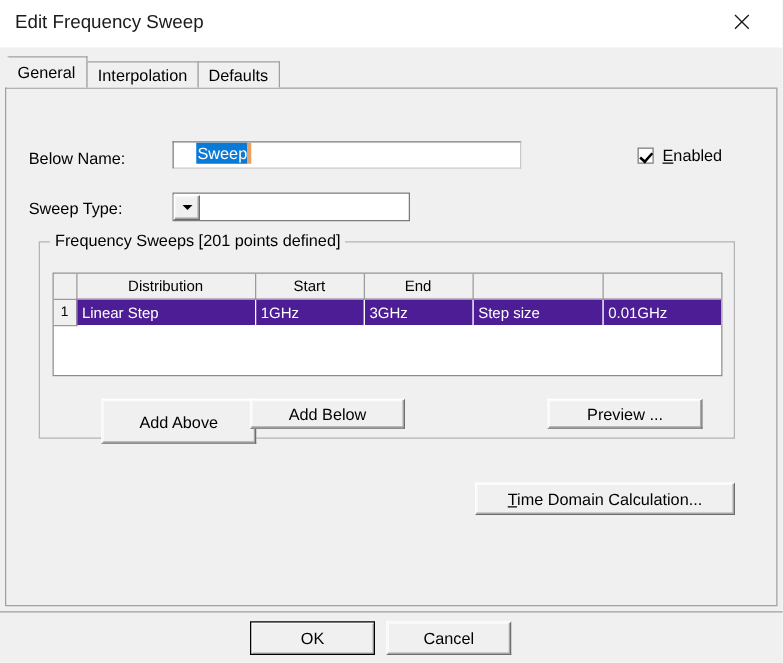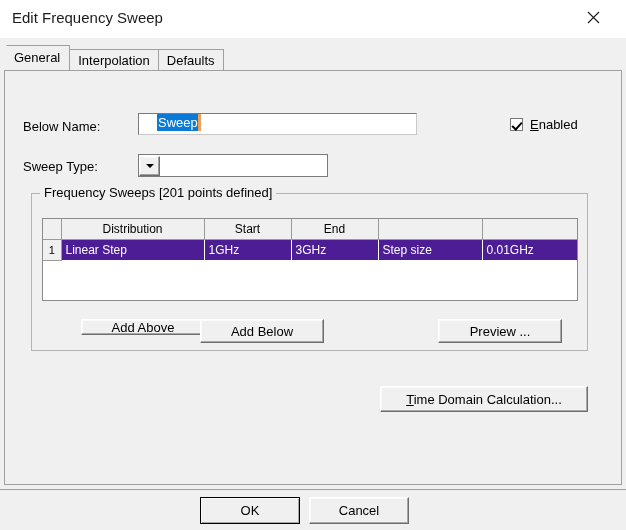--- a/index.html
+++ b/index.html
@@ -375,21 +375,21 @@
             <td>Linear Step</td>
             <td>1GHz</td>
             <td>3GHz</td>
             <td>Step size</td>
             <td>0.01GHz</td>
           </tr>
         </tbody>
       </table>
     </div>
 
-    <div class="btn" style="left:76px; top:248px; width:124px; height:16px;">
+    <div class="btn" style="left:76px; top:248px; width:124px; height:36px;">
       <span>Add Above</span>
     </div>
     <div class="btn" style="left:195px; top:248px; width:124px; height:24px;">
       <span>Add Below</span>
     </div>
     <div class="btn" style="left:433px; top:248px; width:124px; height:24px;">
       <span>Preview ...</span>
     </div>
 
     <div class="btn" style="left:375px; top:315px; width:208px; height:26px;">

